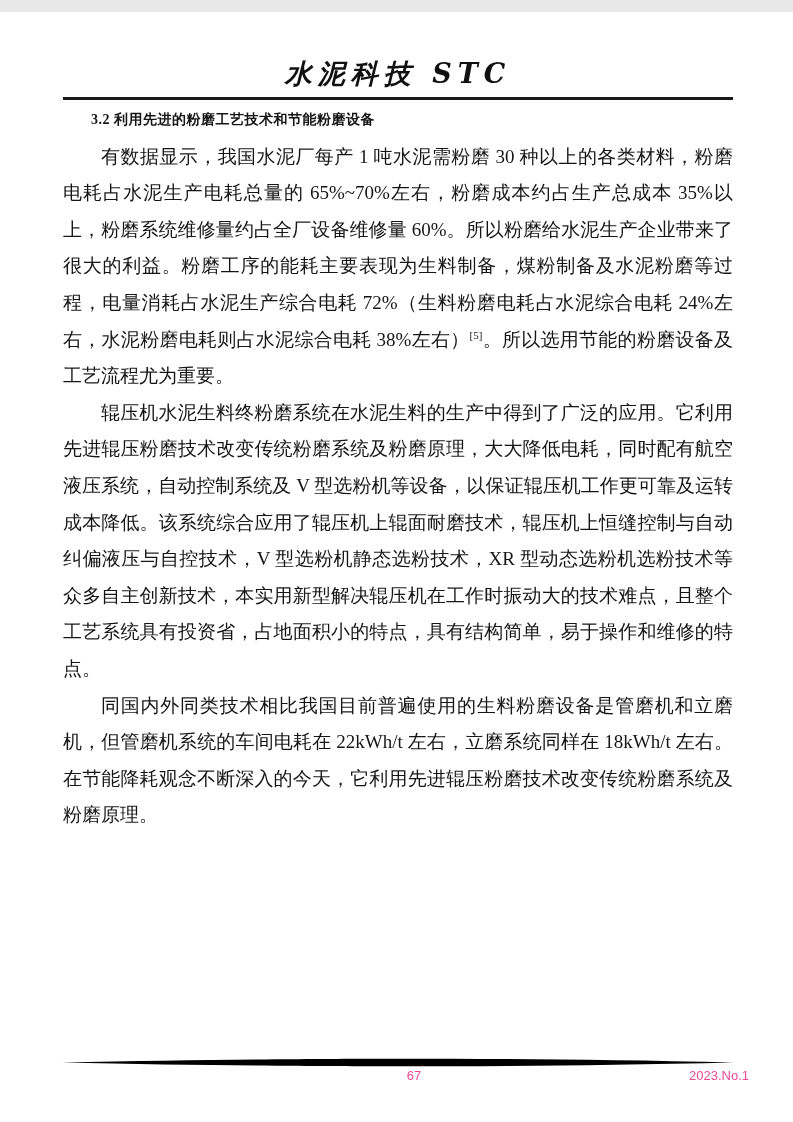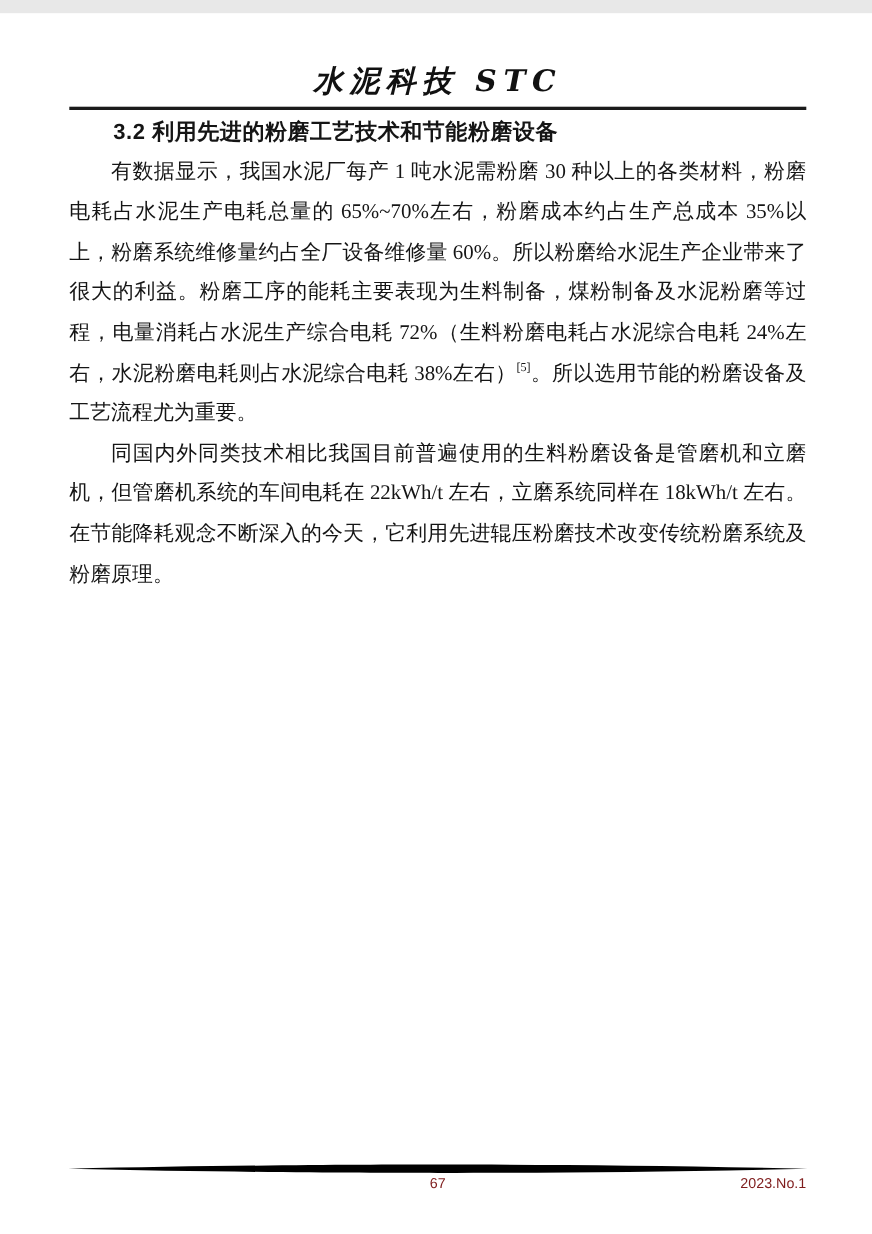--- a/index.html
+++ b/index.html
@@ -46,47 +46,47 @@
     line-height: 36.6px;
     text-align: justify;
     text-justify: inter-character;
   }
   .content p {
     margin: 0;
     text-indent: 2em;
   }
   .content p.no-indent { text-indent: 0; }
   .section-heading {
-    font-family: Liberation Sans, sans-serif;
+    font-family: Liberation Serif, serif;
     font-weight: bold;
-    font-size: 20px;
+    font-size: 14px;
     text-indent: 0;
     letter-spacing: 0.5px;
   }
   .footnote-ref {
     font-size: 11px;
     vertical-align: super;
     line-height: 0;
   }
   .footer-bar {
     position: absolute;
     top: 1046px;
     left: 62px;
     width: 672px;
     height: 9px;
   }
   .footer-row {
     position: absolute;
     top: 1056px;
-    left: 63px;
+    left: 79px;
     width: 670px;
     height: 20px;
     font-family: "Liberation Sans", sans-serif;
     font-size: 13px;
-    color: #7f1d1d;
+    color: #ec4899;
   }
   .page-number {
     position: absolute;
     left: 0;
     right: 0;
     text-align: center;
   }
   .issue-label {
     position: absolute;
     right: 0;
@@ -103,20 +103,21 @@
   </div>
 
   <div class="header-rule"></div>
 
   <div class="content">
 
     <p class="section-heading">3.2 利用先进的粉磨工艺技术和节能粉磨设备</p>
 
     <p><span>有数据显示，我国水泥厂每产 1 吨水泥需粉磨 30 种以上的各类材料，粉磨电耗占水泥生产电耗总量的 65%~70%左右，粉磨成本约占生产总成本 35%以上，粉磨系统维修量约占全厂设备维修量 60%。所以粉磨给水泥生产企业带来了很大的利益。粉磨工序的能耗主要表现为生料制备，煤粉制备及水泥粉磨等过程，电量消耗占水泥生产综合电耗 72%（生料粉磨电耗占水泥综合电耗 24%左右，水泥粉磨电耗则占水泥综合电耗 38%左右）</span><sup class="footnote-ref">[5]</sup><span>。所以选用节能的粉磨设备及工艺流程尤为重要。</span></p>
 
+    <p>辊压机水泥生料终粉磨系统在水泥生料的生产中得到了广泛的应用。它利用先进辊压粉磨技术改变传统粉磨系统及粉磨原理，大大降低电耗，同时配有航空液压系统，自动控制系统及 V 型选粉机等设备，以保证辊压机工作更可靠及运转成本降低。该系统综合应用了辊压机上辊面耐磨技术，辊压机上恒缝控制与自动纠偏液压与自控技术，V 型选粉机静态选粉技术，XR 型动态选粉机选粉技术等众多自主创新技术，本实用新型解决辊压机在工作时振动大的技术难点，且整个工艺系统具有投资省，占地面积小的特点，具有结构简单，易于操作和维修的特点。</p>
 
     <p>同国内外同类技术相比我国目前普遍使用的生料粉磨设备是管磨机和立磨机，但管磨机系统的车间电耗在 22kWh/t 左右，立磨系统同样在 18kWh/t 左右。在节能降耗观念不断深入的今天，它利用先进辊压粉磨技术改变传统粉磨系统及粉磨原理。</p>
 
   </div>
 
   <svg class="footer-bar" viewBox="0 0 672 9" preserveAspectRatio="none">
     <path d="M0,4.5 C140,1.3 270,0.7 336,0.7 C430,0.7 540,1.4 672,4.5 C540,7.6 430,8.3 336,8.3 C270,8.3 140,7.7 0,4.5 Z" fill="#000000"></path>
   </svg>
 
   <div class="footer-row">

